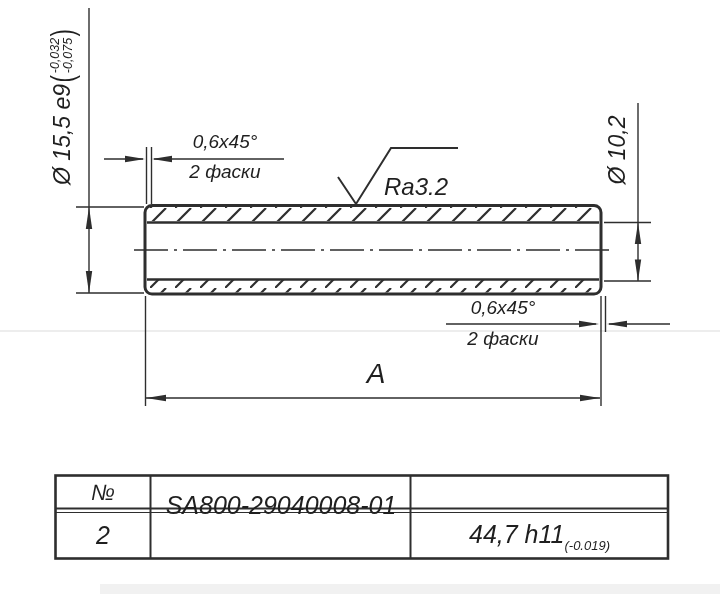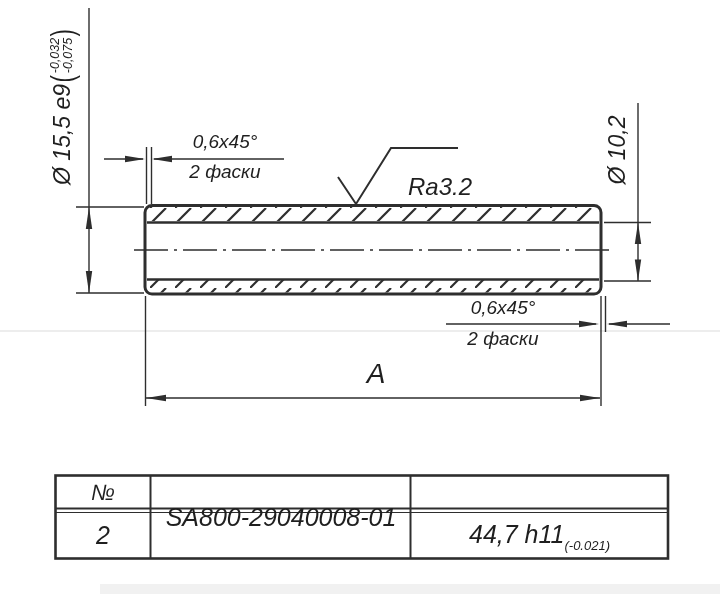--- a/index.html
+++ b/index.html
@@ -105,32 +105,32 @@
       <span class="tolstack">
         <span>-0,032</span>
         <span>-0,075</span>
       </span>
       <span class="paren">)</span>
   </div>
 
   <div class="txt chamfer" style="left:162px;top:131px;">0,6x45°</div>
   <div class="txt chamfer" style="left:162px;top:161px;">2 фаски</div>
 
-  <div class="txt ra" style="left:384px;top:173px;margin-left:24px;">Ra3.2</div>
+  <div class="txt ra" style="left:384px;top:173px;">Ra3.2</div>
 
   <div class="txt rot" style="left:547px;top:134px;width:140px;height:32px;">
     <span class="dimmain">Ø 10,2</span>
   </div>
 
   <div class="txt chamfer" style="left:440px;top:297px;">0,6x45°</div>
   <div class="txt chamfer" style="left:440px;top:328px;">2 фаски</div>
 
   <div class="txt alabel" style="left:356px;top:358px;">A</div>
 
   <div class="txt th" style="left:56px;top:479px;width:94px;">№</div>
 
   <div class="txt td" style="left:56px;top:518px;width:94px;">2</div>
-  <div class="txt td" style="left:153px;top:500px;width:256px;">SA800-29040008-01</div>
+  <div class="txt td" style="left:153px;top:488px;width:256px;">SA800-29040008-01</div>
   <div class="txt td" style="left:411px;top:517px;width:257px;">
-    <span>44,7 h11</span><span class="sub">(-0.021)</span>
+    <span>44,7 h11</span><span class="sub">(-0.019)</span>
   </div>
 
 </div>
 
 </body></html>

